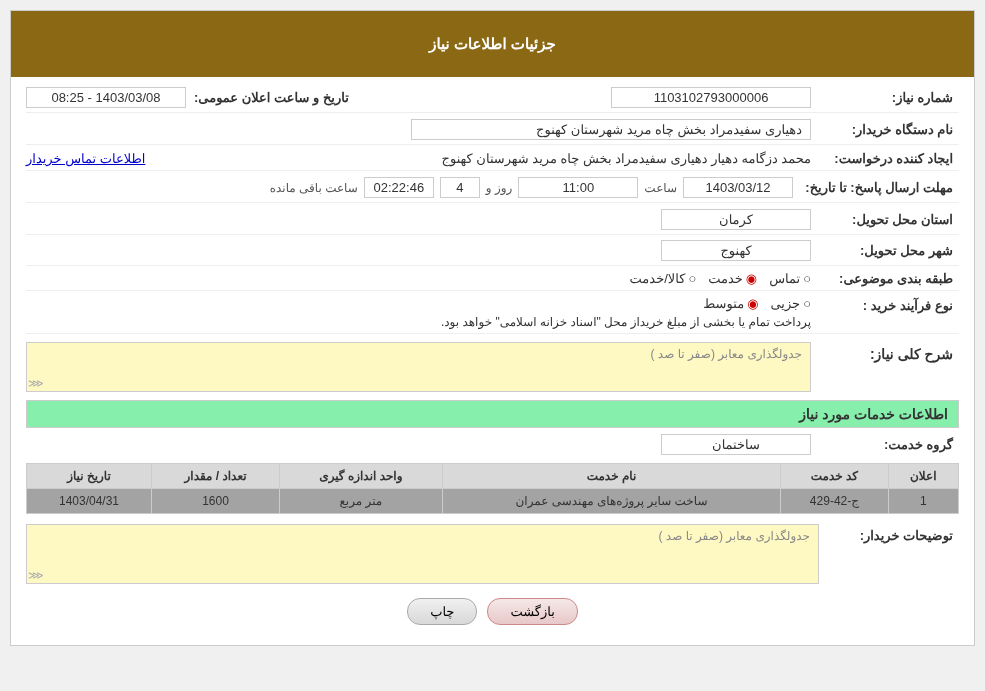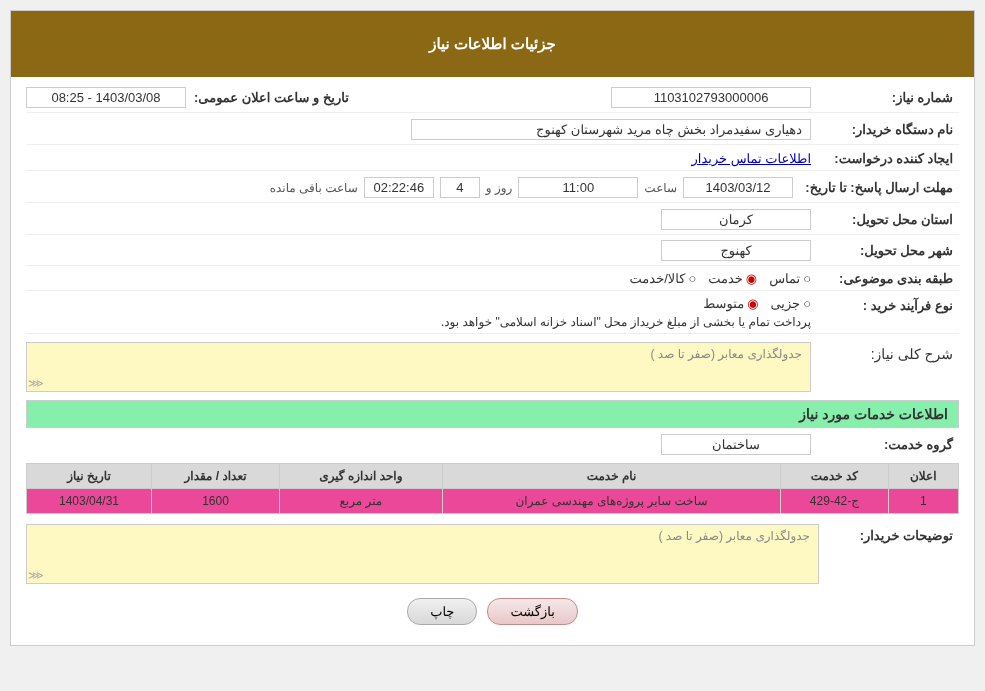--- a/index.html
+++ b/index.html
@@ -103,21 +103,21 @@
     .services-table th, .services-table td {
       border: 1px solid #ccc;
       padding: 5px 8px;
       text-align: center;
     }
     .services-table th {
       background: #d9d9d9;
       font-weight: bold;
     }
     .services-table td {
-      background: #ec4899;
+      background: #a3a3a3;
     }
     .buttons-row {
       display: flex;
       justify-content: center;
       gap: 10px;
       margin-top: 14px;
       padding-bottom: 10px;
     }
     .btn {
       border: 1px solid #aaa;
@@ -200,20 +200,21 @@
         <span class="field-box" style="min-width:160px;">1403/03/08 - 08:25</span>
       </div>
 
       <div class="info-row" style="direction:rtl; display:flex; align-items:center; gap:8px;">
         <span class="info-label">نام دستگاه خریدار:</span>
         <span class="field-box" style="min-width:400px; text-align:right; padding: 2px 8px;">دهیاری سفیدمراد بخش چاه مرید شهرستان کهنوج</span>
       </div>
 
       <div class="info-row" style="direction:rtl; display:flex; align-items:center; gap:8px; flex-wrap:wrap;">
         <span class="info-label">ایجاد کننده درخواست:</span>
+        <span style="flex:1; text-align:right;">محمد دزگامه دهیار دهیاری سفیدمراد بخش چاه مرید شهرستان کهنوج</span>
         <span class="contact-link">اطلاعات تماس خریدار</span>
       </div>
 
       <div class="info-row" style="direction:rtl; display:flex; align-items:center; gap:6px; flex-wrap:wrap;">
         <span class="info-label" style="width:160px;">مهلت ارسال پاسخ: تا تاریخ:</span>
         <span class="field-box" style="min-width:110px;">1403/03/12</span>
         <span class="small-label">ساعت</span>
         <span class="field-box">11:00</span>
         <span class="small-label">روز و</span>
         <span class="field-box" style="min-width:40px;">4</span>
@@ -260,21 +261,21 @@
             <div class="radio-item">
               <span style="color:#c00;">◉</span>
               <span>متوسط</span>
             </div>
           </div>
           <div class="process-content">پرداخت تمام یا بخشی از مبلغ خریداز محل "اسناد خزانه اسلامی" خواهد بود.</div>
         </div>
       </div>
 
       <div style="display:flex; direction:rtl; align-items:flex-start; gap:8px; margin-bottom:8px;">
-        <span class="info-label" style="padding-top:4px; font-weight:normal; font-size:14px;">شرح کلی نیاز:</span>
+        <span class="info-label" style="padding-top:4px; font-weight:bold; font-size:14px;">شرح کلی نیاز:</span>
         <div style="flex:1; position:relative;">
           <div class="description-box">
             <span>جدولگذاری معابر (صفر تا صد )</span>
           </div>
           <span style="position:absolute; bottom:2px; left:2px; font-size:11px; color:#aaa;">⋘</span>
         </div>
       </div>
 
       <div class="section-header">اطلاعات خدمات مورد نیاز</div>
 

